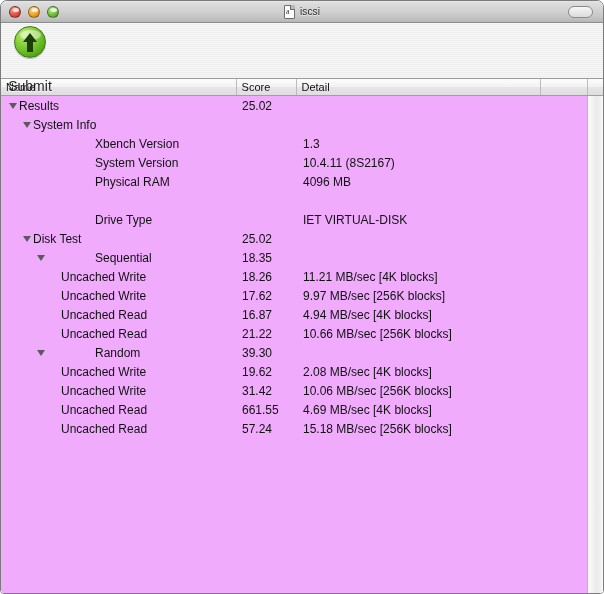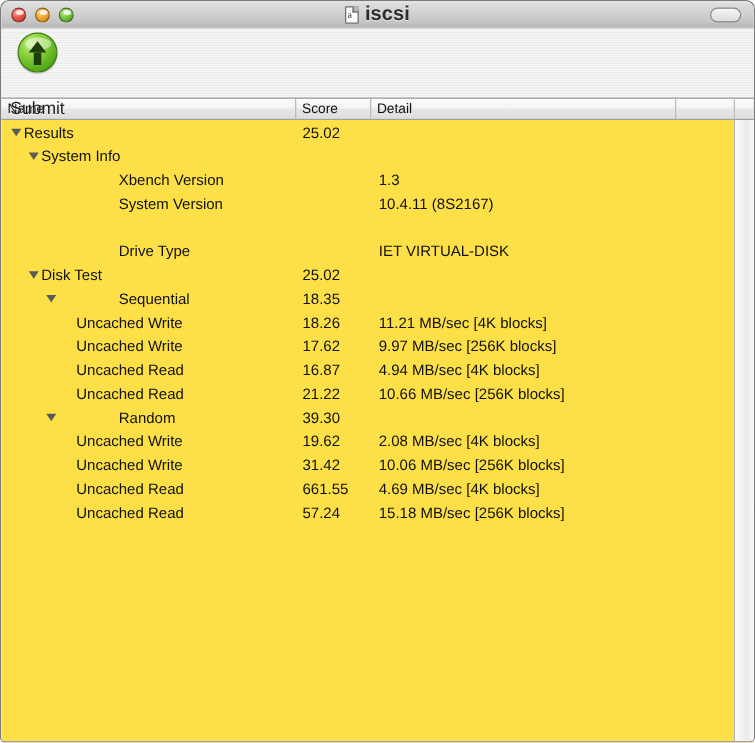--- a/index.html
+++ b/index.html
@@ -101,22 +101,22 @@
   .doc-icon::after {
     content: "a";
     position: absolute;
     left: 1px; top: 0px;
     font-size: 8px;
     line-height: 12px;
     color: #333;
     font-family: "Liberation Serif", serif;
   }
   .title-text {
-    font-size: 16px;
-    font-weight: bold;
+    font-size: 10px;
+    font-weight: normal;
     color: #2b2b2b;
     letter-spacing: 0.1px;
     text-shadow: 0 1px 0 rgba(255,255,255,0.65);
   }
 
   .toolbar-toggle {
     position: absolute;
     right: 10px;
     top: 5px;
     width: 25px;
@@ -229,21 +229,21 @@
     height: 497px;
     box-sizing: border-box;
     background: #ffffff;
     overflow: hidden;
   }
   .tree {
     position: absolute;
     left: 0; top: 0;
     right: 16px;
     bottom: 0;
-    background: #fde047;
+    background: #f0abfc;
   }
   .row {
     display: flex;
     height: 19px;
     align-items: center;
     box-sizing: border-box;
   }
   .c-name {
     width: 236px;
     display: flex;
@@ -383,20 +383,28 @@
         </div>
         <div class="row">
           <div class="c-name lvl2">
             <span class="tri none"></span>
             <span class="row-label">System Version</span>
           </div>
           <div class="c-score"></div>
           <div class="c-detail">10.4.11 (8S2167)</div>
         </div>
         <div class="row">
+          <div class="c-name lvl2">
+            <span class="tri none"></span>
+            <span class="row-label">Physical RAM</span>
+          </div>
+          <div class="c-score"></div>
+          <div class="c-detail">4096 MB</div>
+        </div>
+        <div class="row">
           <div class="c-score"></div>
         </div>
         <div class="row">
           <div class="c-name lvl2">
             <span class="tri none"></span>
             <span class="row-label">Drive Type</span>
           </div>
           <div class="c-score"></div>
           <div class="c-detail">IET VIRTUAL-DISK</div>
         </div>

